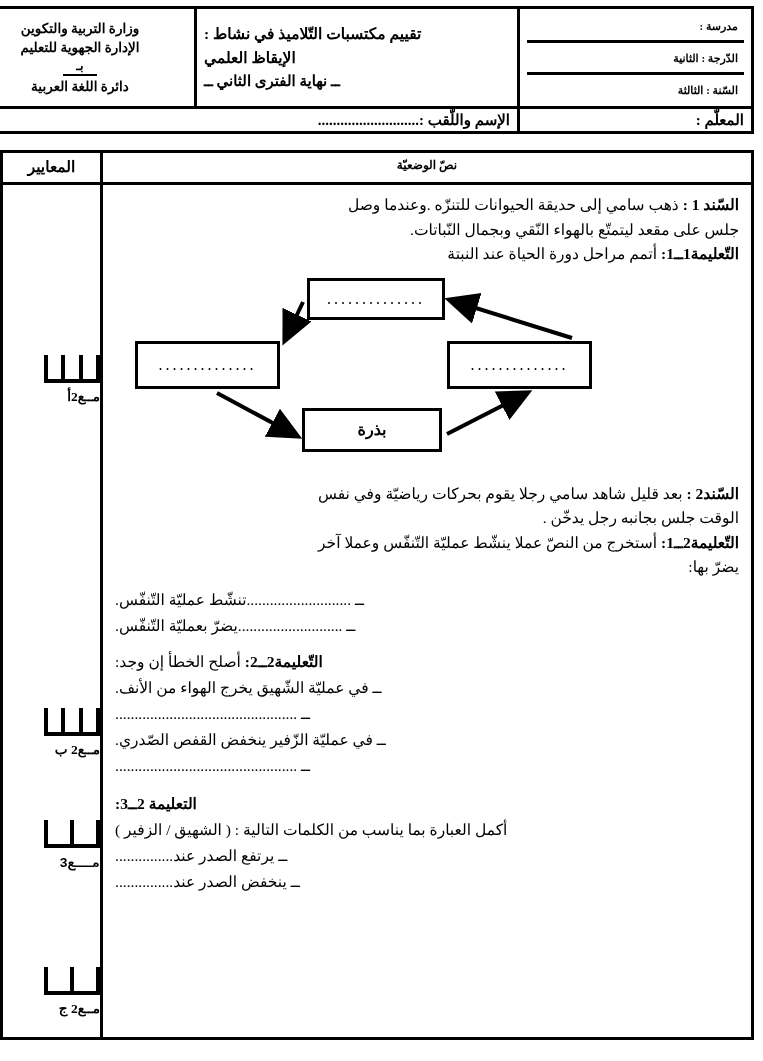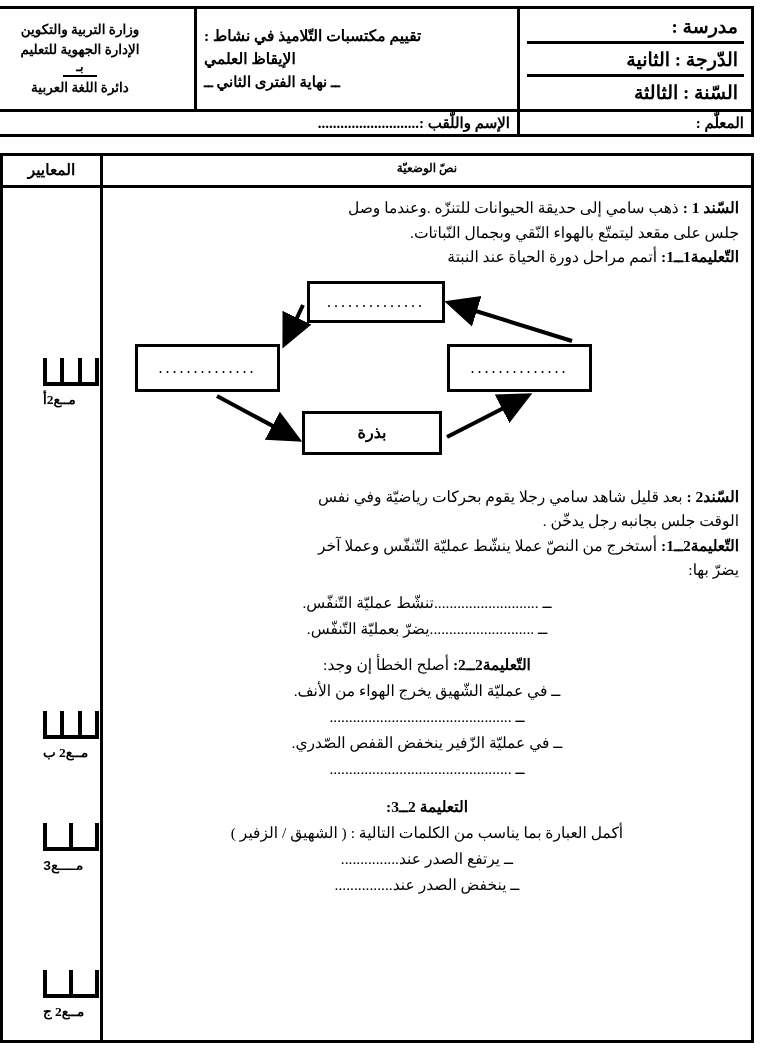--- a/index.html
+++ b/index.html
@@ -44,21 +44,21 @@
   .hdr-left-table {
     width: 100%;
     border-collapse: collapse;
     table-layout: fixed;
   }
   .hdr-left-table td {
     border: 0;
     border-bottom: 3px solid #000;
     padding: 4px 6px 3px 6px;
     text-align: right;
-    font-size: 19px;
+    font-size: 11px;
     height: 22px;
     font-weight: bold;
     margin-top: 48px;
   }
   .hdr-left-table tr:last-child td { border-bottom: 0; }
 
   .ministry-line { font-size: 13.5px; font-weight: bold; line-height: 1.45; }
   .ministry-dash {
     width: 34px; height: 0;
     border-top: 2px solid #000;
@@ -114,21 +114,21 @@
   .para {
     font-size: 15.5px;
     line-height: 1.52;
     text-align: right;
     margin: 0 0 1px 0;
   }
   .bold { font-weight: bold; }
   .indent-line {
     font-size: 15.5px;
     line-height: 1.55;
-    text-align: center;
+    text-align: left;
     margin: 2px 0;
     direction: rtl;
   }
 
   .sec-sp-a { height: 8px; }
   .sec-sp-b { height: 10px; }
   .sec-sp-c { height: 6px; }
 
   
   .diagram-wrap {
@@ -155,22 +155,21 @@
   .dia-top    { left: 190px; top: 2px;   width: 138px; height: 42px; }
   .dia-left   { left: 330px; top: 65px;  width: 145px; height: 48px; }
   .dia-right  { left: 18px;  top: 65px;  width: 145px; height: 48px; }
   .dia-bottom { left: 185px; top: 132px; width: 140px; height: 44px; }
 
   
   .mark-group {
     position: absolute;
     left: 0;
     width: 100%;
-    text-align: left;
-    margin-left: 40px;
+    text-align: right;
   }
   .comb {
     display: inline-block;
     position: relative;
     width: 56px;
     height: 28px;
     box-sizing: border-box;
     border-left: 4px solid #000;
     border-right: 4px solid #000;
     border-bottom: 4px solid #000;

